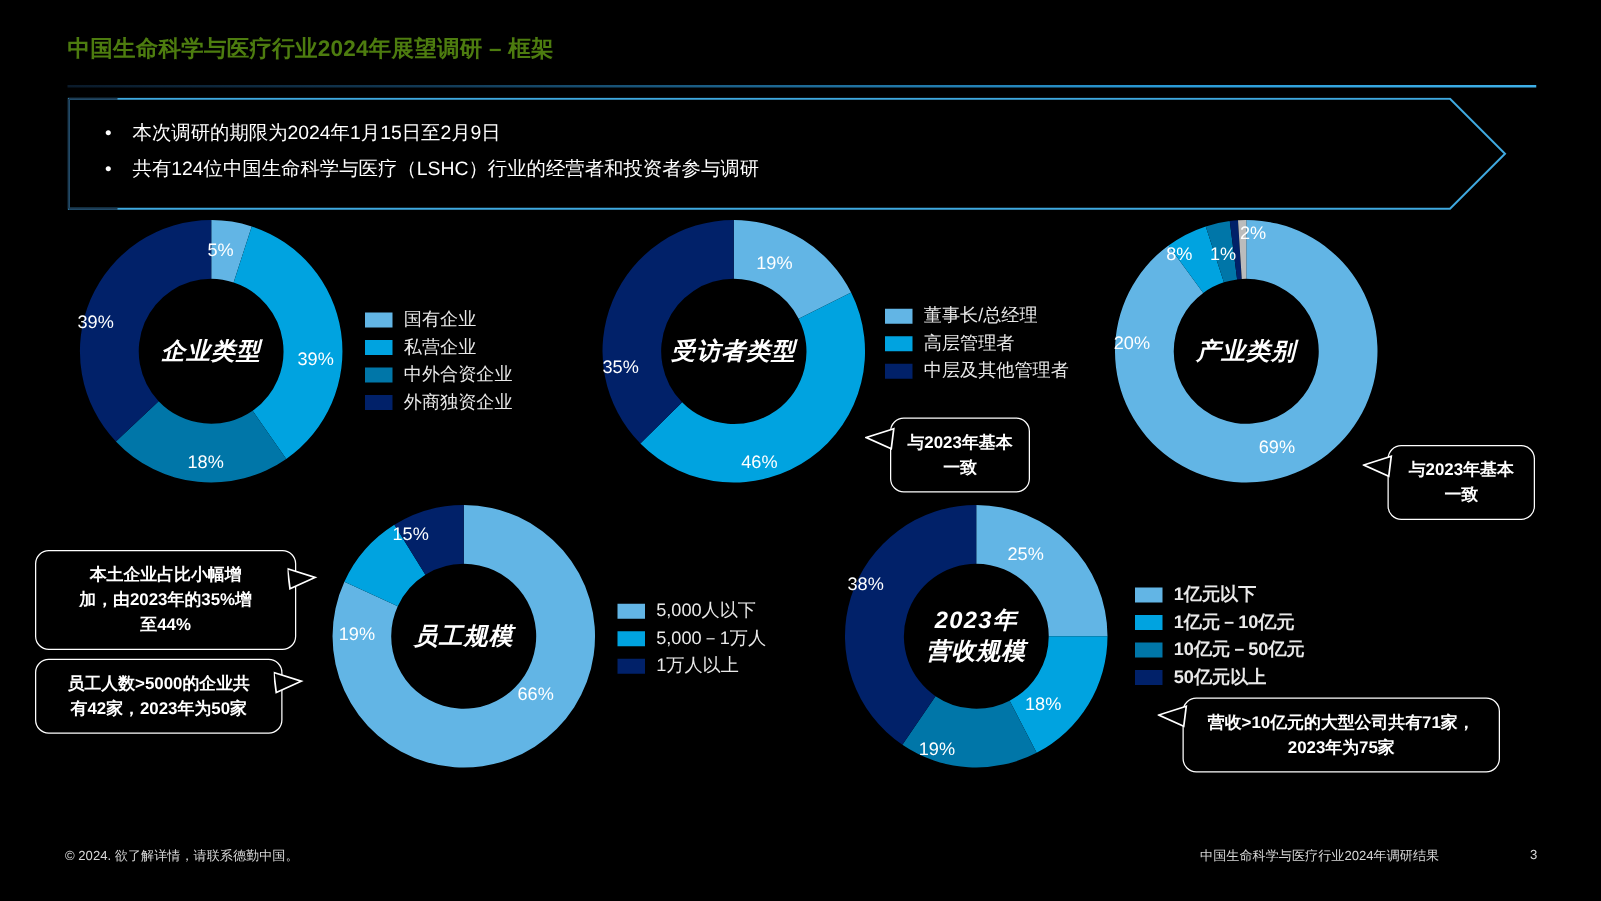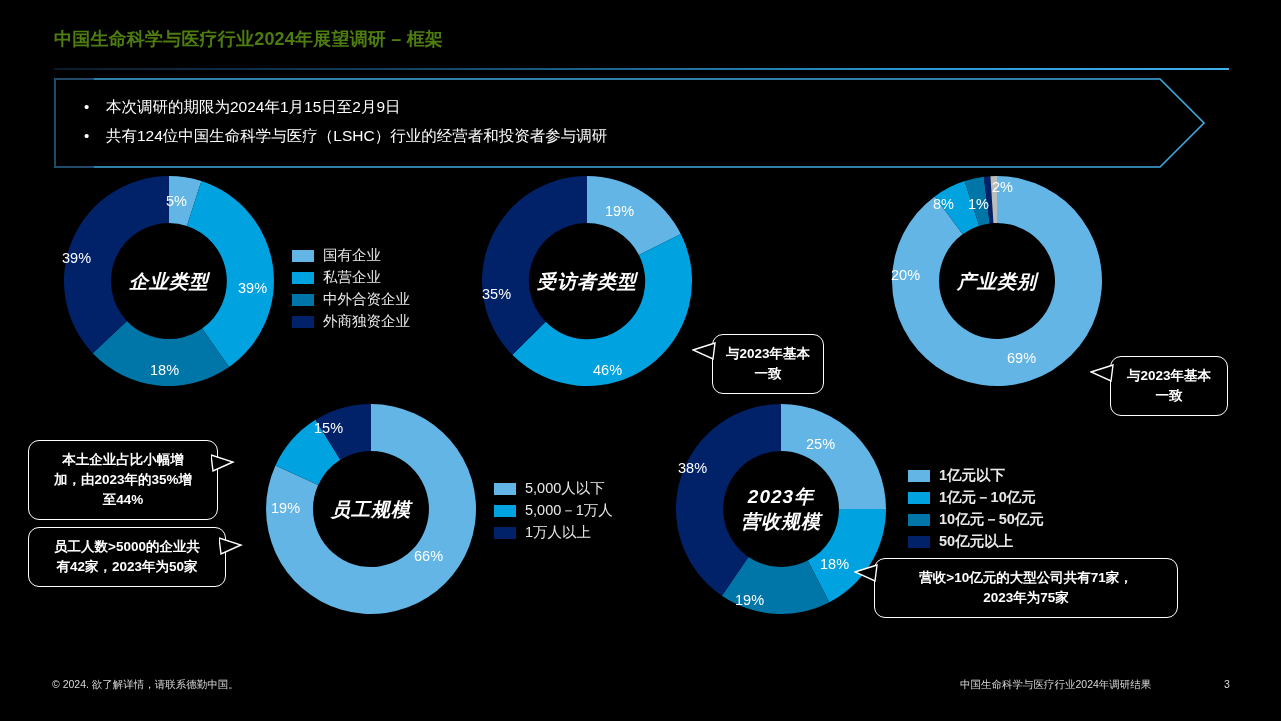--- a/index.html
+++ b/index.html
@@ -160,20 +160,34 @@
         <path d="M-74.7,73.8 A105,105 0 0,1 0,-105 L0,-58 A58,58 0 0,0 -41.3,40.8 Z" fill="#012169"></path>
       </g>
     </svg>
     <div class="donut-center">
       <span class="donut-center-label">受访者类型</span>
     </div>
     <span class="pct-label" style="left:127px; top:31px;">19%</span>
     <span class="pct-label" style="left:115px; top:190px;">46%</span>
     <span class="pct-label" style="left:4px; top:81px;margin-top:33px;">35%</span>
   </div>
+  <div class="legend" style="left:708px; top:243px;">
+    <div class="legend-row">
+      <span class="legend-swatch" style="background:#62B5E5"></span>
+      <span class="legend-text">董事长/总经理</span>
+    </div>
+    <div class="legend-row">
+      <span class="legend-swatch" style="background:#00A3E0"></span>
+      <span class="legend-text">高层管理者</span>
+    </div>
+    <div class="legend-row">
+      <span class="legend-swatch" style="background:#012169"></span>
+      <span class="legend-text">中层及其他管理者</span>
+    </div>
+  </div>
 
   <div class="donut-block" style="left:888px; top:172px; width:218px; height:218px;">
     <svg class="donut-svg" width="218" height="218" viewBox="0 0 218 218">
       <g transform="translate(109,109)">
 
         <path d="M0,-105 A105,105 0 1,1 -62.2,-84.6 L-34.4,-46.7 A58,58 0 1,0 0,-58 Z" fill="#62B5E5"></path>
 
         <path d="M-62.2,-84.6 A105,105 0 0,1 -32.4,-99.9 L-17.9,-55.2 A58,58 0 0,0 -34.4,-46.7 Z" fill="#00A3E0"></path>
 
         <path d="M-32.4,-99.9 A105,105 0 0,1 -13.2,-104.2 L-7.3,-57.5 A58,58 0 0,0 -17.9,-55.2 Z" fill="#0076A8"></path>
@@ -260,21 +274,21 @@
     <div class="legend-row">
       <span class="legend-swatch" style="background:#0076A8"></span>
       <span class="legend-text">10亿元－50亿元</span>
     </div>
     <div class="legend-row">
       <span class="legend-swatch" style="background:#012169"></span>
       <span class="legend-text">50亿元以上</span>
     </div>
   </div>
 
-  <div class="callout" style="left:28px; top:440px; width:190px;">
+  <div class="callout" style="left:28px; top:440px; width:209px;">
     <div class="callout-box">
       <div>本土企业占比小幅增</div>
       <div>加，由2023年的35%增</div>
       <div>至44%</div>
       <svg width="28" height="22" viewBox="0 0 28 22" style="position:absolute; right:-22px; top:12px;">
         <path d="M0,2 L22,9 L2,18 Z" fill="#000000" stroke="#ffffff" stroke-width="1.4"></path>
       </svg>
     </div>
   </div>
 
@@ -301,21 +315,21 @@
   <div class="callout" style="left:1110px; top:356px; width:118px;">
     <div class="callout-box">
       <div>与2023年基本</div>
       <div>一致</div>
       <svg width="28" height="22" viewBox="0 0 28 22" style="position:absolute; left:-21px; top:6px;">
         <path d="M23,2 L1,9 L21,18 Z" fill="#000000" stroke="#ffffff" stroke-width="1.4"></path>
       </svg>
     </div>
   </div>
 
-  <div class="callout" style="left:874px; top:558px; width:304px;">
+  <div class="callout" style="left:946px; top:558px; width:254px;">
     <div class="callout-box">
       <div>营收&gt;10亿元的大型公司共有71家，</div>
       <div>2023年为75家</div>
       <svg width="28" height="22" viewBox="0 0 28 22" style="position:absolute; left:-21px; top:4px;">
         <path d="M23,2 L1,9 L21,18 Z" fill="#000000" stroke="#ffffff" stroke-width="1.4"></path>
       </svg>
     </div>
   </div>
 
   <div class="footer-left">© 2024. 欲了解详情，请联系德勤中国。</div>

